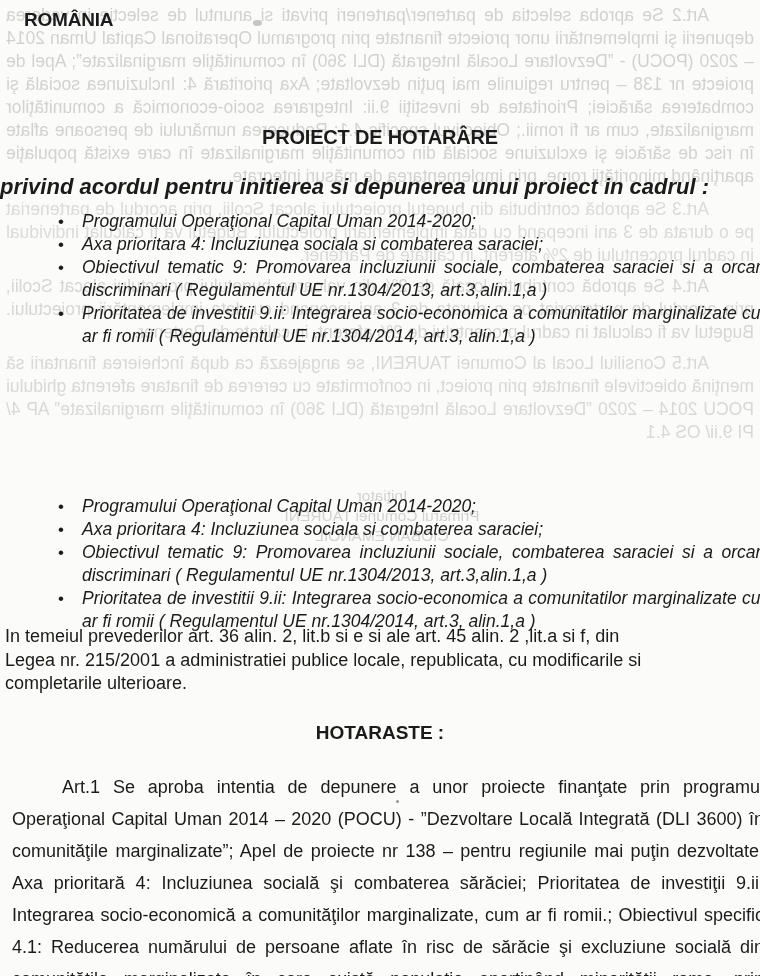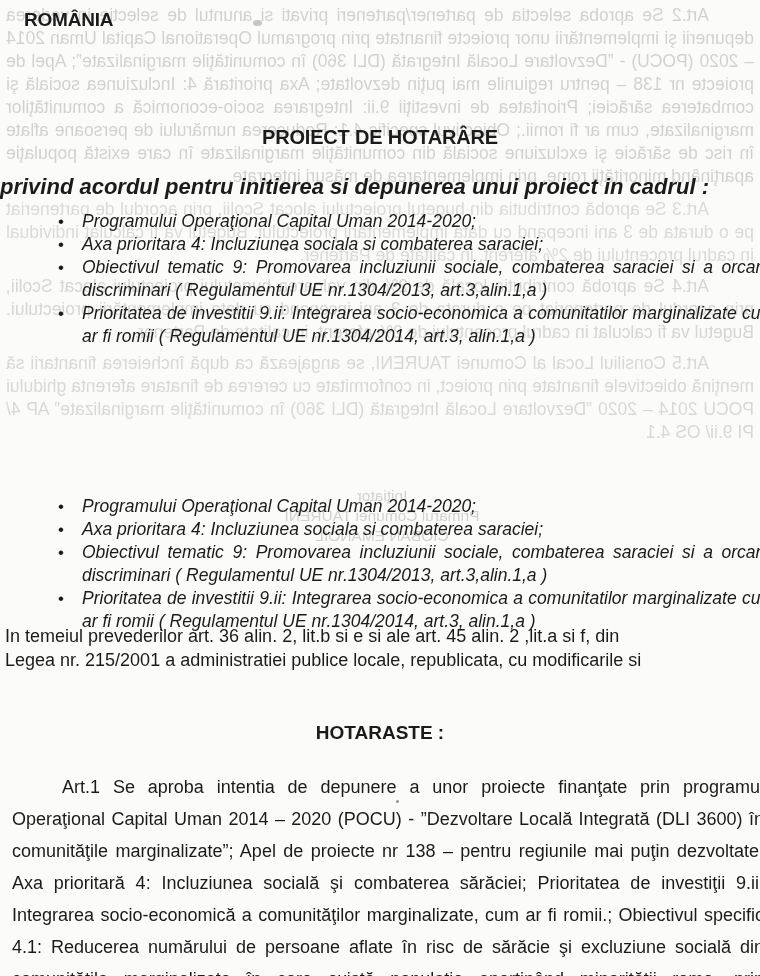--- a/index.html
+++ b/index.html
@@ -130,20 +130,21 @@
   <ul class="blist second">
     <li>Programului Operaţional Capital Uman 2014-2020;</li>
     <li>Axa prioritara 4: Incluziunea sociala si combaterea saraciei;</li>
     <li>Obiectivul tematic 9: Promovarea incluziunii sociale, combaterea saraciei si a orcarei discriminari ( Regulamentul UE nr.1304/2013, art.3,alin.1,a )</li>
     <li>Prioritatea de investitii 9.ii: Integrarea socio-economica a comunitatilor marginalizate cum ar fi romii ( Regulamentul UE nr.1304/2014, art.3, alin.1,a )</li>
   </ul>
 
   <div class="legal">
     <div>In temeiul prevederilor art. 36 alin. 2, lit.b si e si ale art. 45 alin. 2 ,lit.a si f, din</div>
     <div>Legea nr. 215/2001 a administratiei publice locale, republicata, cu modificarile si</div>
+    <div>completarile ulterioare.</div>
   </div>
 
   <div class="decision">HOTARASTE :</div>
 
   <div class="art1">Art.1 Se aproba intentia de depunere a unor proiecte finanţate prin programul Operaţional Capital Uman 2014 – 2020 (POCU) - ”Dezvoltare Locală Integrată (DLI 3600) în comunităţile marginalizate”; Apel de proiecte nr 138 – pentru regiunile mai puţin dezvoltate; Axa prioritară 4: Incluziunea socială şi combaterea sărăciei; Prioritatea de investiţii 9.ii: Integrarea socio-economică a comunităţilor marginalizate, cum ar fi romii.; Obiectivul specific 4.1: Reducerea numărului de persoane aflate în risc de sărăcie şi excluziune socială din comunităţile marginalizate în care există populaţie aparţinând minorităţii rome, prin implementarea de măsuri integrate.</div>
 
   <div class="speck1"></div>
   <div class="speck2"></div>
   <div class="speck3"></div>
 </div>

